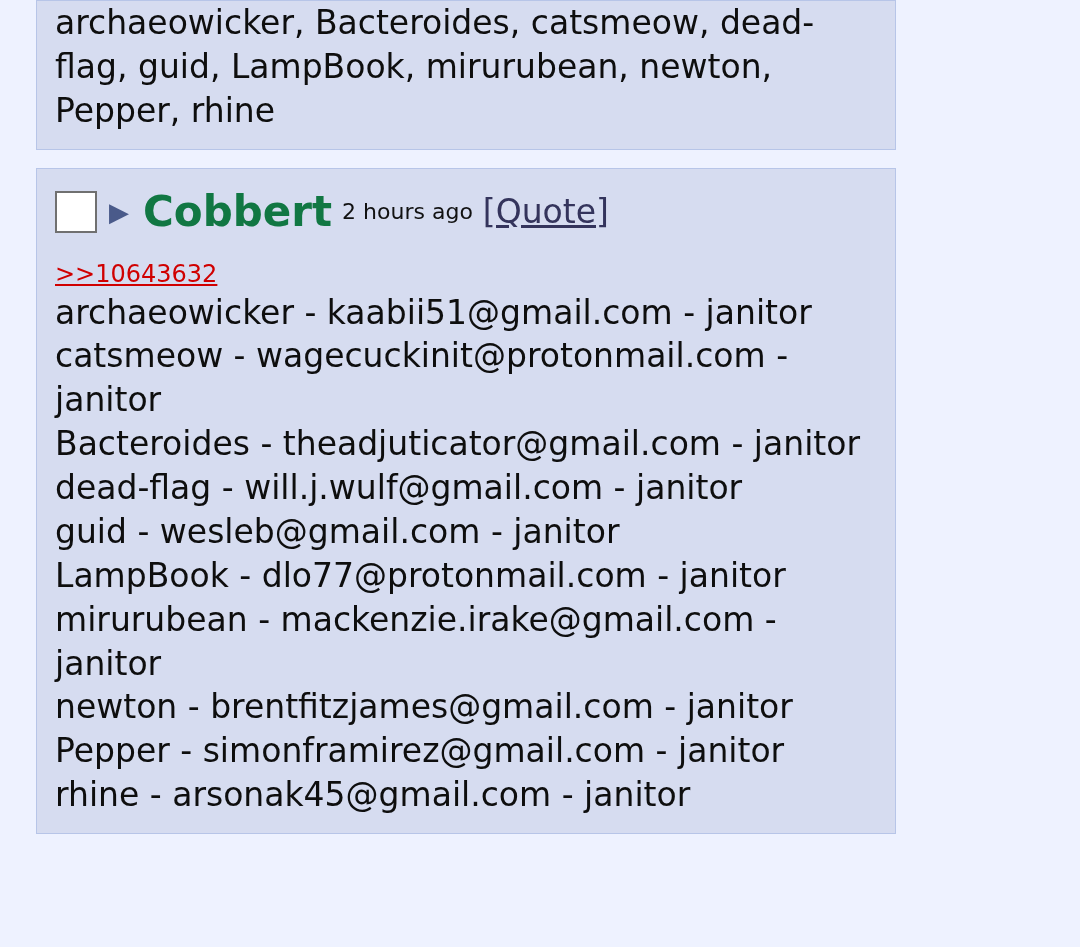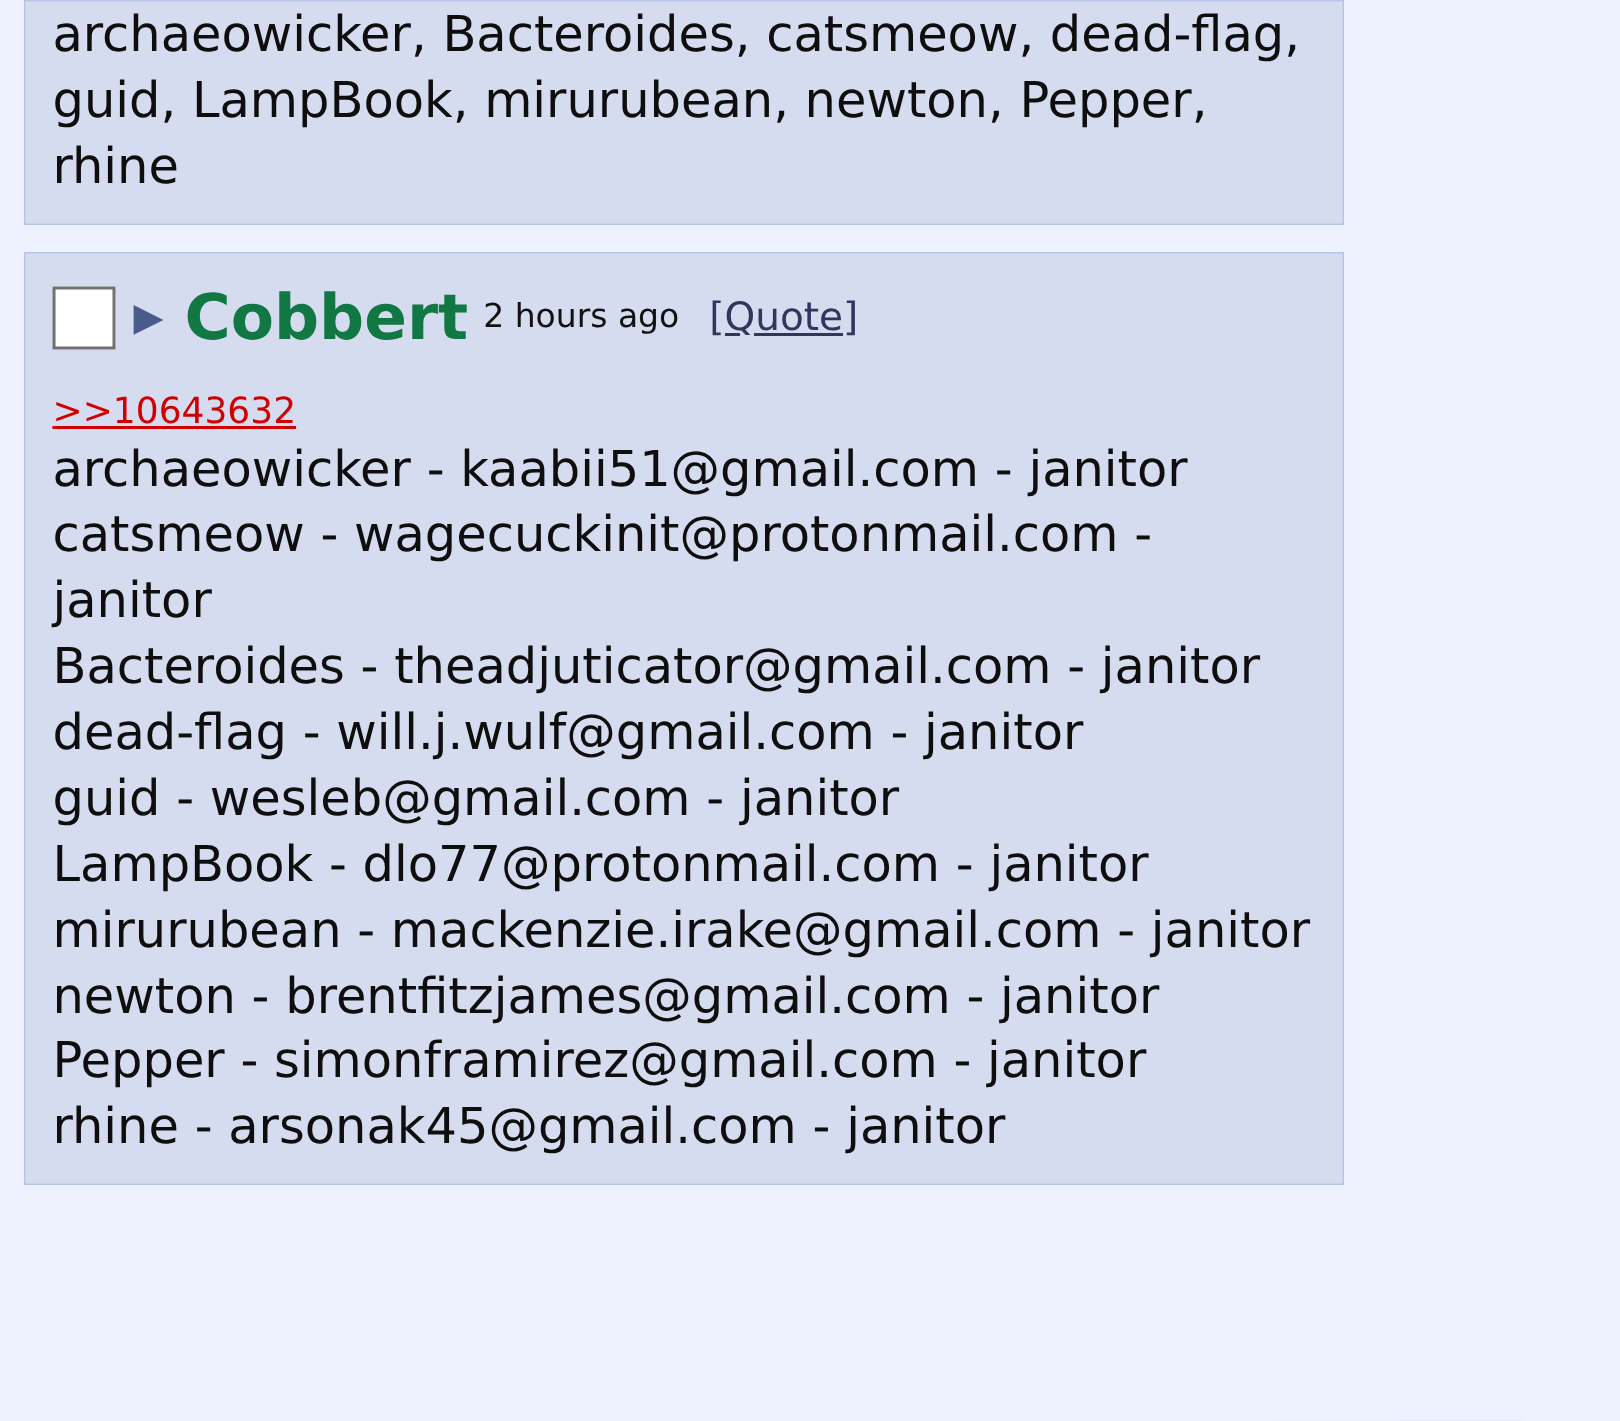--- a/index.html
+++ b/index.html
@@ -10,21 +10,21 @@
   }
   body {
     width: 1080px;
     height: 947px;
     overflow: hidden;
   }
   .page {
     width: 932px;
     height: 947px;
     box-sizing: border-box;
-    padding-left: 16px;
+    padding-left: 36px;
     padding-right: 36px;
     background: #eef2ff;
   }
   .post {
     background: #d6dcf0;
     border: 1px solid #b7c5e8;
     box-sizing: border-box;
     padding: 10px 18px 16px 18px;
   }
   .post-top {
@@ -73,22 +73,22 @@
     font-weight: bold;
     font-size: 42px;
   }
   .post-time, .post-no {
     color: #111;
     font-size: 22px;
   }
   .quote-link {
     color: #34345c;
     text-decoration: underline;
-    font-size: 26px;
-    margin-left: 10px;
+    font-size: 33px;
+    margin-left: 0;
     cursor: pointer;
   }
   .backlink {
     color: #d00000;
     text-decoration: underline;
     display: block;
     font-size: 24px;
     cursor: pointer;
   }
   .line {

